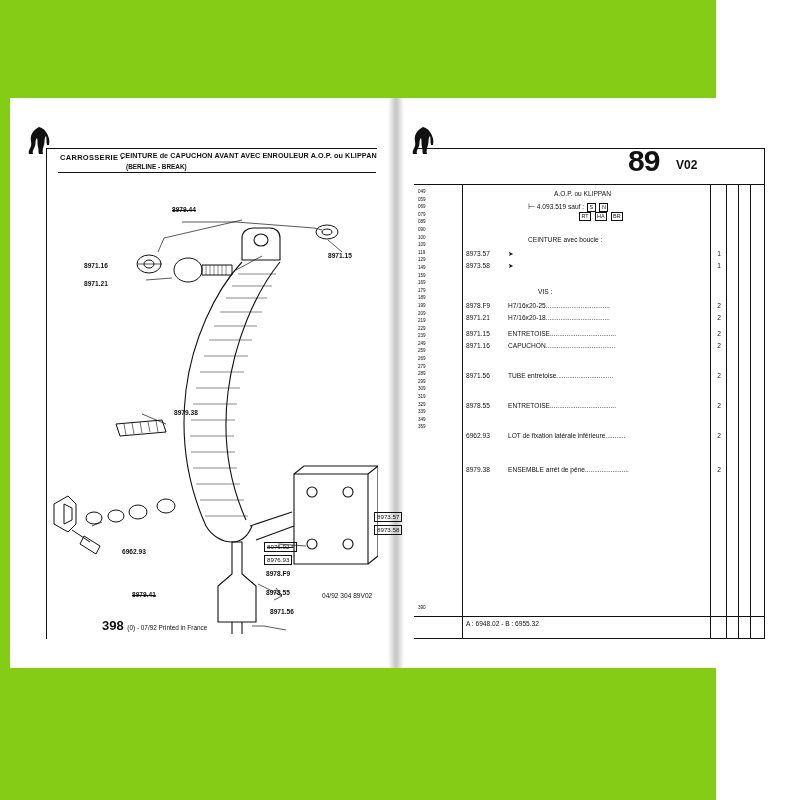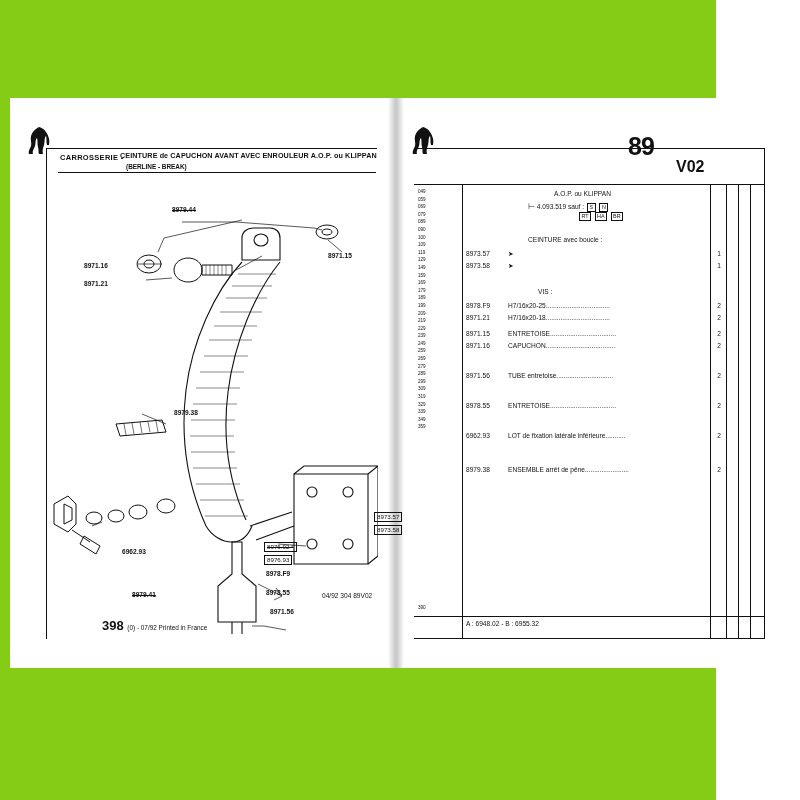--- a/index.html
+++ b/index.html
@@ -136,28 +136,28 @@
   
   .rframe {
     position: absolute;
     left: 10px; top: 40px;
     width: 350px; height: 490px;
     border-right: 1.4px solid #111;
     border-top: 1.4px solid #111;
   }
   .big-num {
     position: absolute;
-    left: 224px; top: 24px;
-    font-size: 25px; font-weight: bold; color: #111;
+    left: 224px; top: 36px;
+    font-size: 30px; font-weight: bold; color: #111;
     letter-spacing: -1px;
   }
   .big-code {
     position: absolute;
     left: 272px; top: 50px;
-    font-size: 16px; font-weight: bold; color: #111;
+    font-size: 12px; font-weight: bold; color: #111;
   }
   .rule-under-head {
     position: absolute;
     left: 10px; top: 76px; width: 350px; height: 0;
     border-top: 1.4px solid #111;
   }
   .vline { position: absolute; border-left: 1px solid #111; }
   .vline-left   { left: 58px;  top: 76px;  height: 454px; }
   .vline-qty    { left: 306px; top: 76px;  height: 454px; }
   .vline-c1     { left: 322px; top: 76px;  height: 454px; }

